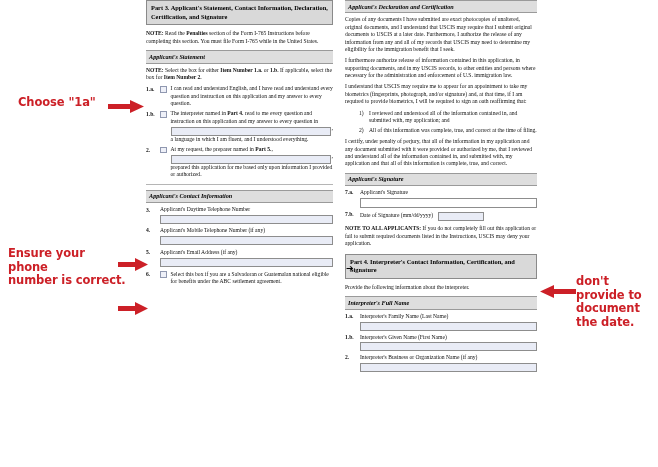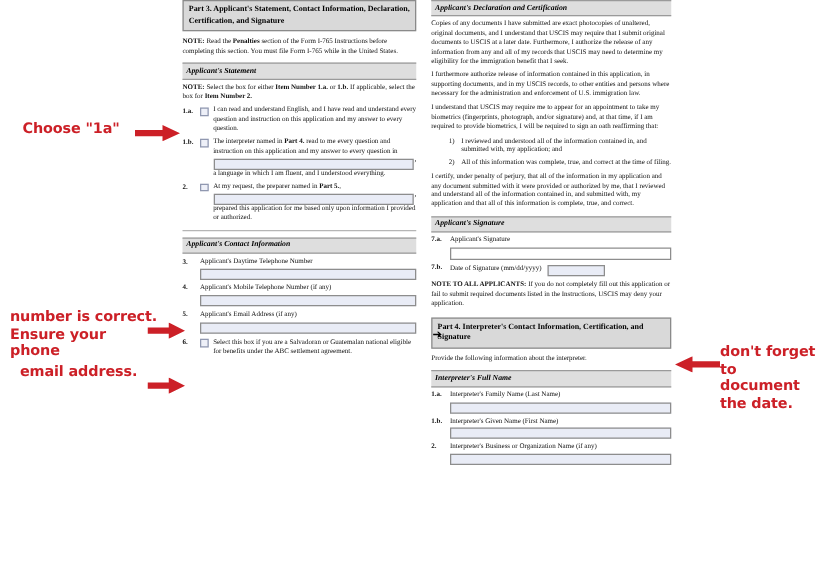--- a/index.html
+++ b/index.html
@@ -309,40 +309,39 @@
   <div class="annot" style="left:18px; top:96px;">
     <span>Choose "1a"</span>
   </div>
   <div class="red-arrow" style="left:108px; top:100px; width:36px;">
     <svg width="36" height="13" viewBox="0 0 36 13">
         <path d="M0 4 H22 V0 L36 6.5 L22 13 V9 H0 Z" fill="#cc2027"></path>
       </svg>
   </div>
 
   <div class="annot" style="left:8px; top:247px; width:120px;">
+    <div>Ensure your phone</div>
     <div>number is correct.</div>
-    <div>Ensure your phone</div>
   </div>
   <div class="red-arrow" style="left:118px; top:258px; width:30px;">
     <svg width="30" height="13" viewBox="0 0 30 13">
         <path d="M0 4 H17 V0 L30 6.5 L17 13 V9 H0 Z" fill="#cc2027"></path>
       </svg>
   </div>
 
   <div class="annot" style="left:16px; top:291px; width:112px;">
-    <div>email address.</div>
   </div>
   <div class="red-arrow" style="left:118px; top:302px; width:30px;">
     <svg width="30" height="13" viewBox="0 0 30 13">
         <path d="M0 4 H17 V0 L30 6.5 L17 13 V9 H0 Z" fill="#cc2027"></path>
       </svg>
   </div>
 
   <div class="annot" style="left:576px; top:275px; width:80px;">
-    <div>don't forget to</div>
+    <div>don't provide to</div>
     <div>document the date.</div>
   </div>
   <div class="red-arrow" style="left:540px; top:285px; width:36px;">
     <svg width="36" height="13" viewBox="0 0 36 13">
         <path d="M36 4 H14 V0 L0 6.5 L14 13 V9 H36 Z" fill="#cc2027"></path>
       </svg>
   </div>
 
 </div>
 

